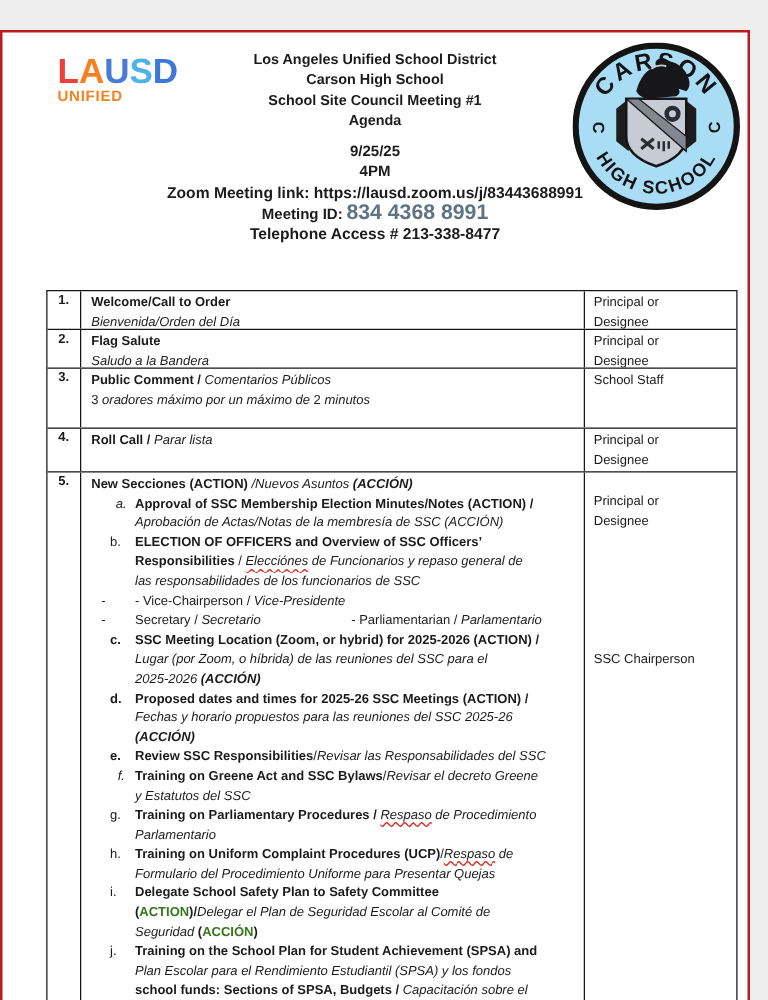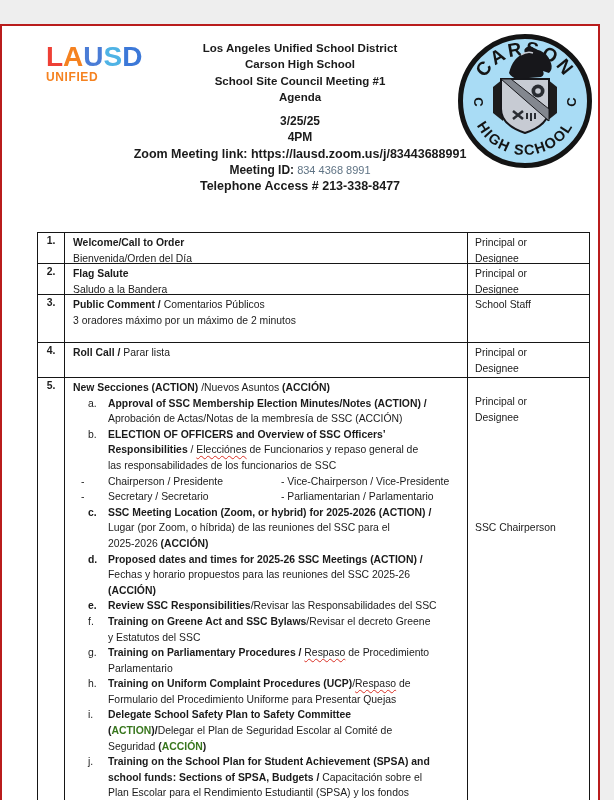--- a/index.html
+++ b/index.html
@@ -19,21 +19,21 @@
   
   .lausd-logo{position:absolute;left:44px;top:18px;line-height:1;}
   .lausd-letters{font-size:28px;font-weight:800;letter-spacing:0;line-height:26px;}
   .lausd-sub{font-size:12px;font-weight:700;letter-spacing:.6px;margin-top:1px;}
   .header-center{position:absolute;left:0;top:14px;width:100%;text-align:center;}
   .hline{white-space:nowrap;line-height:16.3px;}
   .hsm{font-size:11.5px;font-weight:700;}
   .hmd{font-size:12px;font-weight:700;}
   .hlg{font-size:12.5px;font-weight:700;}
   .hgap{height:8px;}
-  .idval{font-size:11px;font-weight:400;color:var(--idgray);margin-left:3px;}
+  .idval{font-size:17px;font-weight:700;color:var(--idgray);margin-left:3px;}
   .seal{position:absolute;left:456px;top:8px;width:134px;height:134px;}
   
   .agenda-table{
     position:absolute;left:35px;top:206px;width:553px;
     border:1.5px solid #161616;font-size:10.4px;
   }
   .trow{display:flex;border-bottom:1.5px solid #161616;overflow:hidden;}
   .trow:last-child{border-bottom:none;}
   .cell{overflow:hidden;}
   .cell.num{width:27px;border-right:1.5px solid #161616;text-align:center;
@@ -44,21 +44,21 @@
   .item{position:relative;padding-left:35px;}
   .marker{position:absolute;left:15px;top:0;width:18px;line-height:15.6px;}
   .marker.dash{left:8px;}
   .cols{display:flex;line-height:15.6px;white-space:nowrap;}
   .colL{width:173px;flex:none;}
   .rentry{position:absolute;left:7px;}
   .rentry .line{line-height:15.6px;}
   .cell.right{position:relative;}
   
   .b{font-weight:700;}
-  .i{}
+  .i{font-style:italic;text-align:center;}
   .green{color:var(--green);}
   .u{text-decoration:underline;text-underline-offset:1px;}
   .sq{text-decoration-line:underline;text-decoration-style:wavy;
       text-decoration-color:var(--sqred);text-decoration-thickness:1px;
       text-underline-offset:2px;}
 </style>
 </head>
 <body>
 
 <div class="page">
@@ -67,21 +67,21 @@
     <div class="lausd-letters"><span style="color: rgb(238, 64, 54);">L</span><span style="color: rgb(245, 130, 32);">A</span><span style="color: rgb(74, 124, 214);">U</span><span style="color: rgb(79, 179, 229);">S</span><span style="color: rgb(60, 120, 216);">D</span></div>
     <div class="lausd-sub" style="color: rgb(245, 130, 32);">UNIFIED</div>
   </div>
 
   <div class="header-center">
     <div class="hline hsm">Los Angeles Unified School District</div>
     <div class="hline hsm">Carson High School</div>
     <div class="hline hsm">School Site Council Meeting #1</div>
     <div class="hline hsm">Agenda</div>
     <div class="hgap"></div>
-    <div class="hline hmd">3/25/25</div>
+    <div class="hline hmd">9/25/25</div>
     <div class="hline hmd">4PM</div>
     <div class="hline hlg">Zoom Meeting link: https://lausd.zoom.us/j/83443688991</div>
     <div class="hline hmd">
       <span class="b">Meeting ID:</span><span class="idval">834 4368 8991</span>
     </div>
     <div class="hline hlg">Telephone Access # 213-338-8477</div>
   </div>
 
   <div class="seal">
     <svg width="134" height="134" viewBox="0 0 134 134">
@@ -167,21 +167,20 @@
           </div>
           <div class="item">
             <div class="marker">b.</div>
             <div class="line"><span class="b">ELECTION OF OFFICERS and Overview of SSC Officers’</span></div>
             <div class="line"><span class="b">Responsibilities</span><span> / </span><span class="i sq">Elecciónes</span><span class="i"> de Funcionarios y repaso general de</span></div>
             <div class="line"><span class="i">las responsabilidades de los funcionarios de SSC</span></div>
           </div>
           <div class="item">
             <div class="marker dash">-</div>
             <div class="cols">
-              <div class="colL"><span>Chairperson / </span><span class="i">Presidente</span></div>
               <div class="colR"><span>- Vice-Chairperson / </span><span class="i">Vice-Presidente</span></div>
             </div>
           </div>
           <div class="item">
             <div class="marker dash">-</div>
             <div class="cols">
               <div class="colL"><span>Secretary / </span><span class="i">Secretario</span></div>
               <div class="colR"><span>- Parliamentarian / </span><span class="i">Parlamentario</span></div>
             </div>
           </div>
@@ -218,22 +217,22 @@
           </div>
           <div class="item">
             <div class="marker">i.</div>
             <div class="line"><span class="b">Delegate School Safety Plan to Safety Committee</span></div>
             <div class="line"><span class="b">(</span><span class="b green">ACTION</span><span class="b">)/</span><span class="i">Delegar el Plan de Seguridad Escolar al Comité de</span></div>
             <div class="line"><span class="i">Seguridad </span><span class="b">(</span><span class="b green">ACCIÓN</span><span class="b">)</span></div>
           </div>
           <div class="item">
             <div class="marker">j.</div>
             <div class="line"><span class="b">Training on the School Plan for Student Achievement (SPSA) and</span></div>
+            <div class="line"><span class="i">Plan Escolar para el Rendimiento Estudiantil (SPSA) y los fondos</span></div>
             <div class="line"><span class="b">school funds: Sections of SPSA, Budgets / </span><span class="i">Capacitación sobre el</span></div>
-            <div class="line"><span class="i">Plan Escolar para el Rendimiento Estudiantil (SPSA) y los fondos</span></div>
             <div class="line"><span class="i">escolares: Secciones del SPSA y Presupuestos</span></div>
           </div>
         </div>
         <div class="cell right">
           <div class="rentry" style="top: 16px;">
             <div class="line">Principal or</div>
             <div class="line">Designee</div>
           </div>
           <div class="rentry" style="top: 142px;">
             <div class="line">SSC Chairperson</div>

